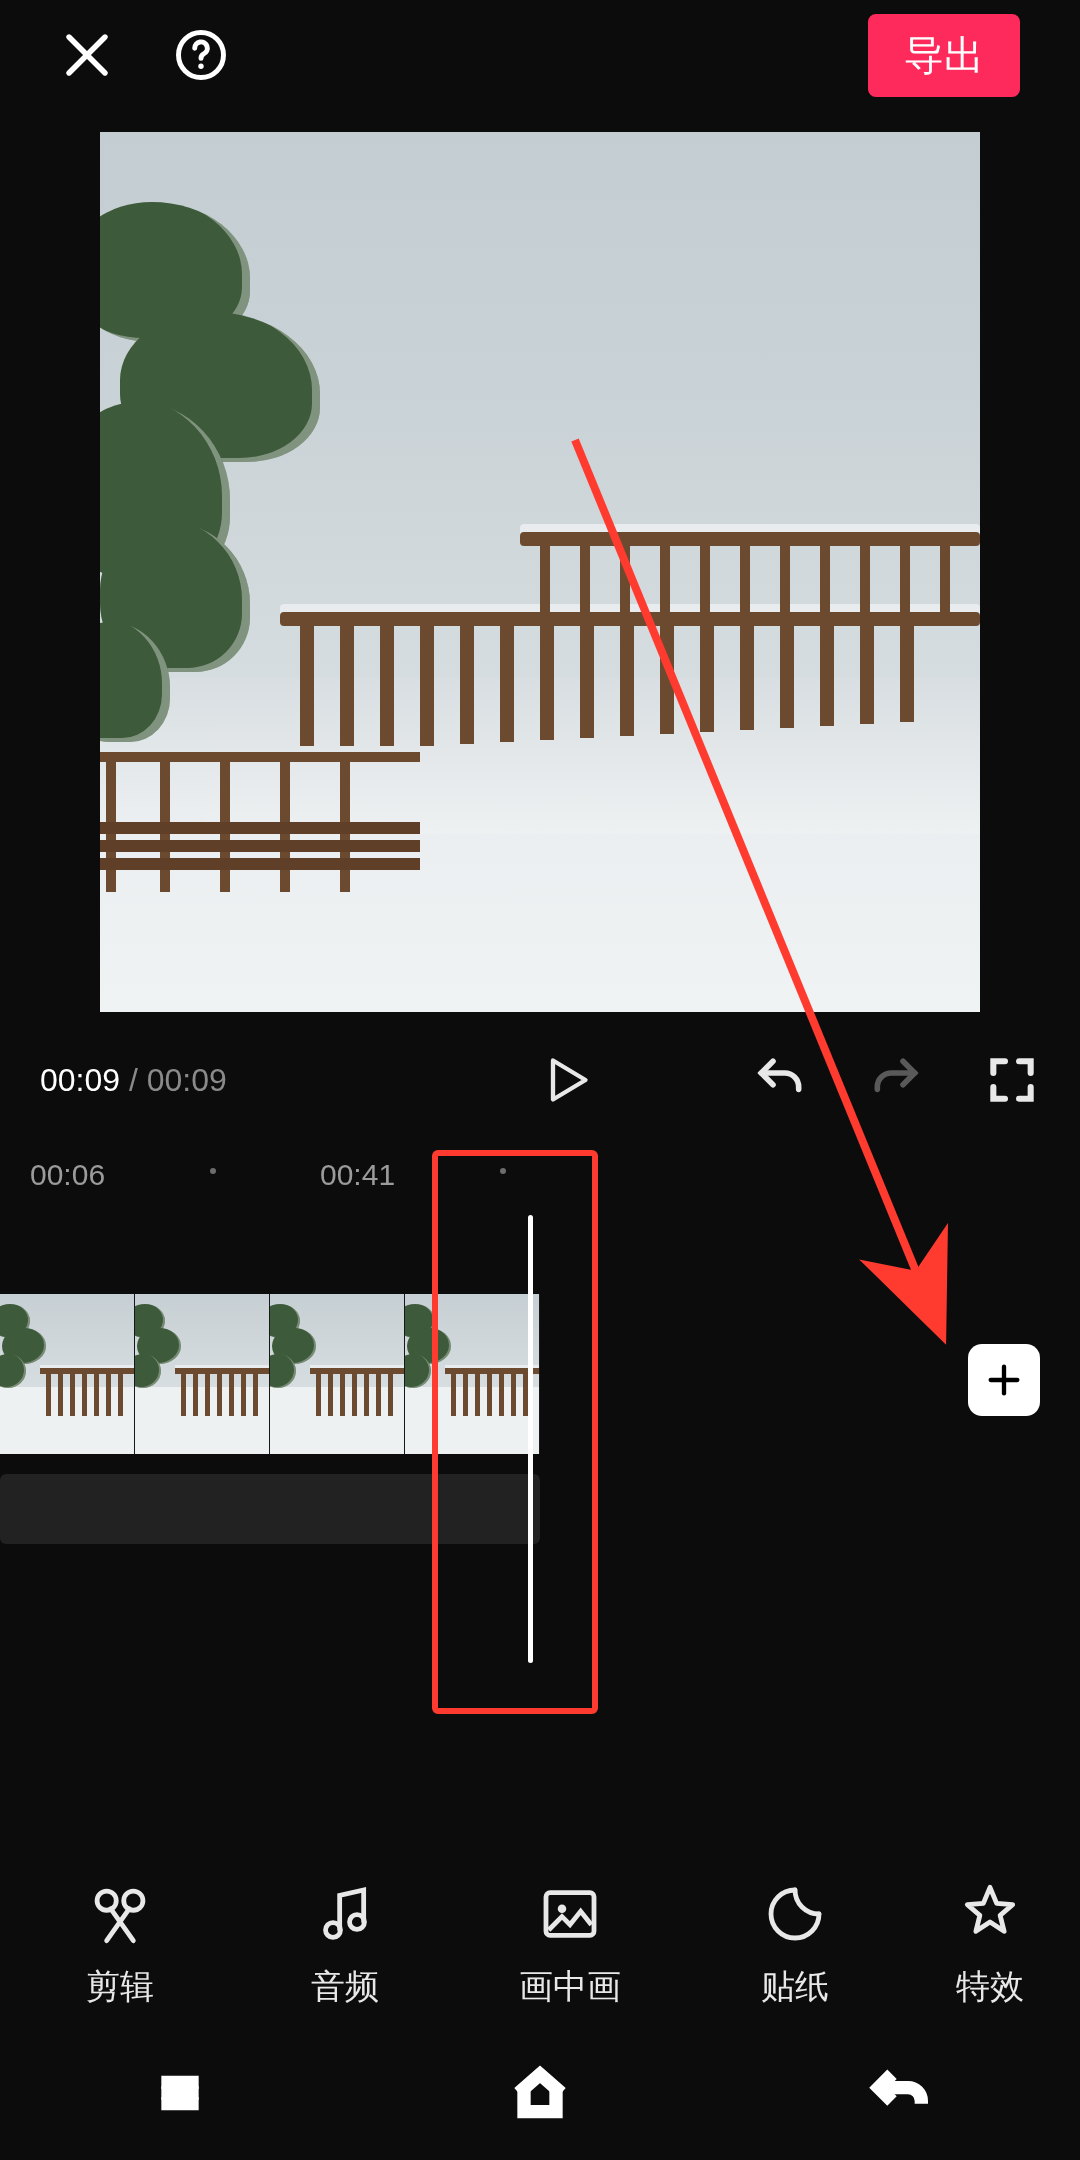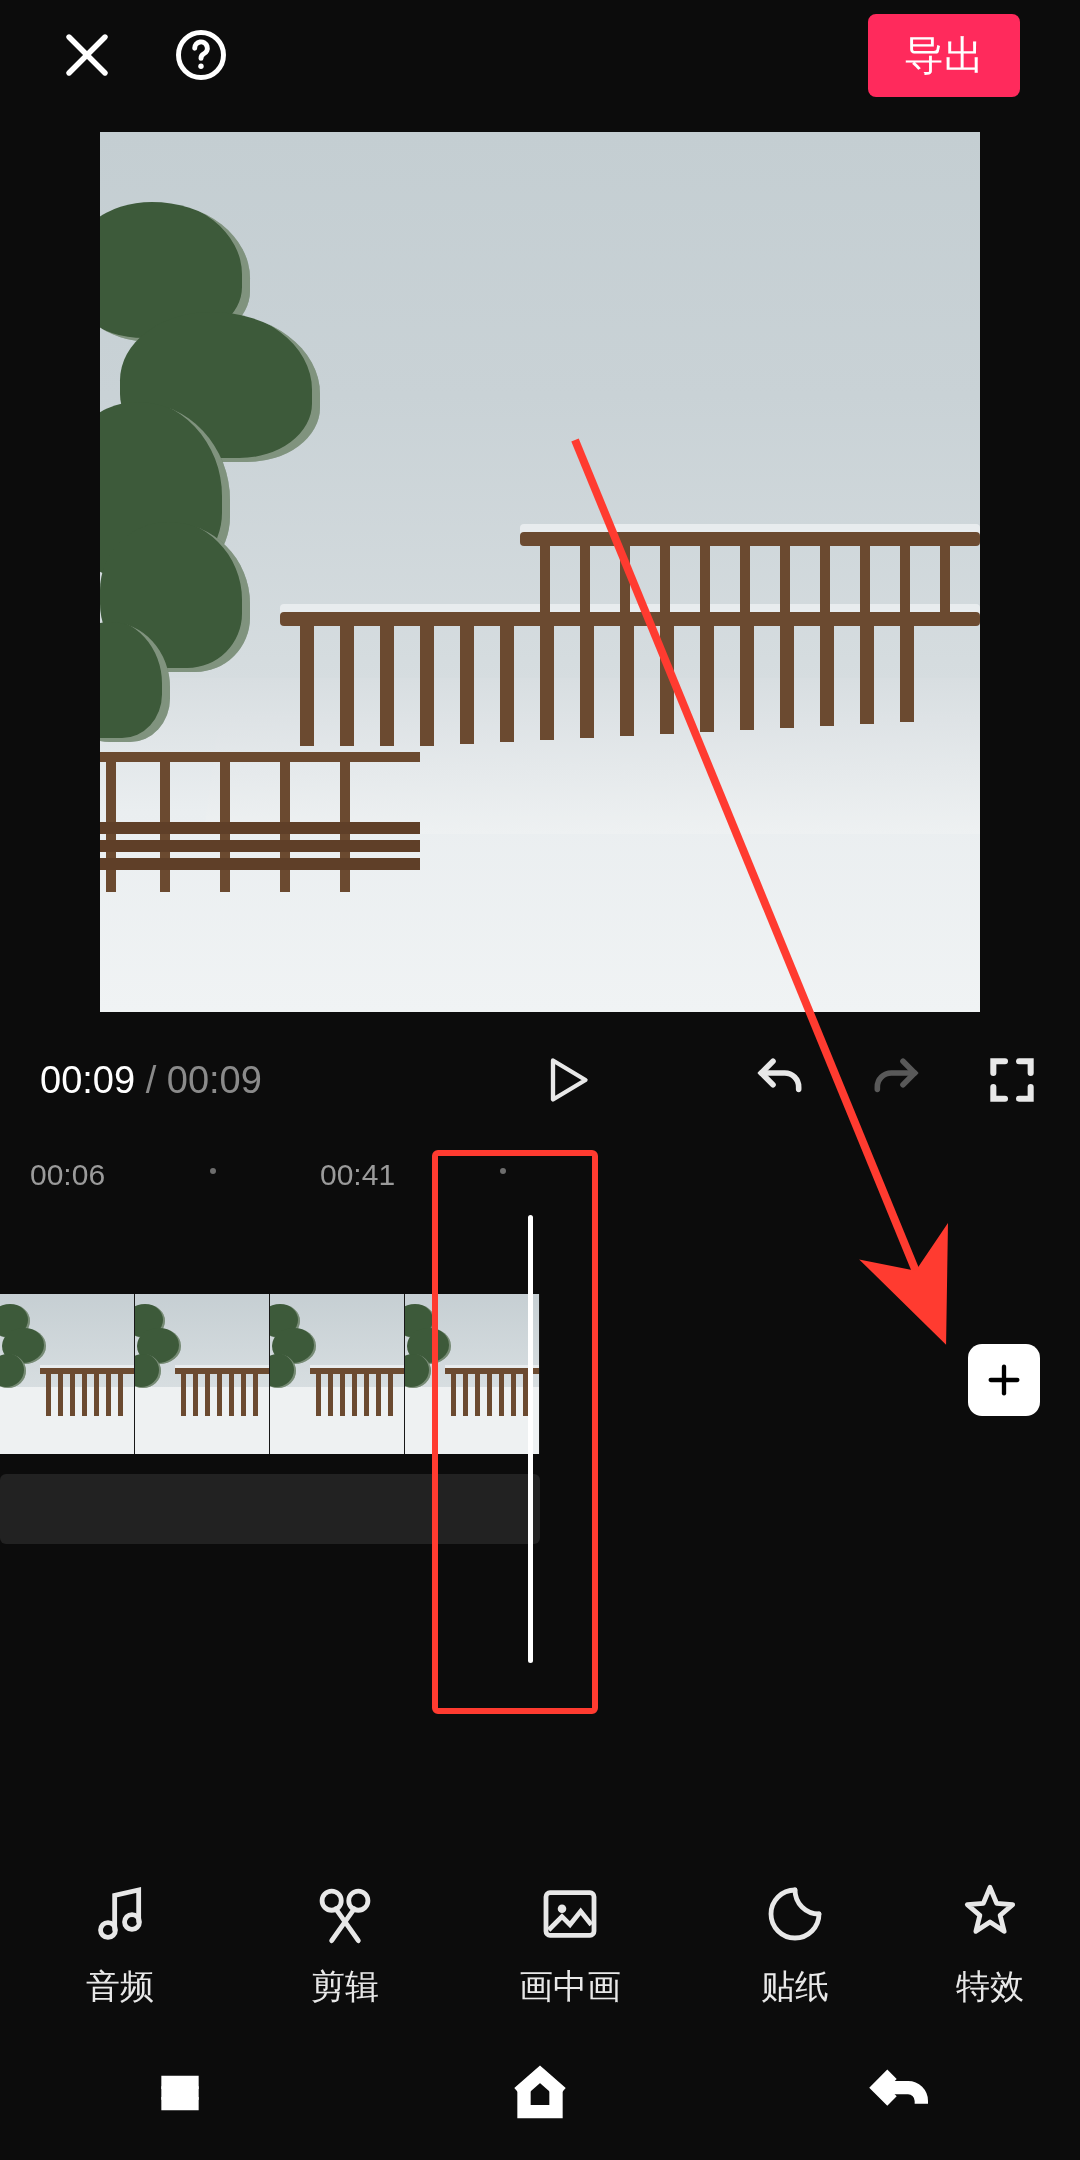--- a/index.html
+++ b/index.html
@@ -95,21 +95,21 @@
   }
   .walkway .plank { position:absolute; left:0; right:0; height:12px; background:#5f3f28; }
   .walkway .wrail { position:absolute; left:0; right:0; top:-30px; height:10px; background:#6b4a30;}
   .walkway .wpost{ position:absolute; width:10px; background:#6b4a30; top:-30px; bottom:0;}
   
   .playbar {
     display:flex; align-items:center;
     padding: 40px 40px 30px 40px;
     gap:20px;
   }
-  .time { font-size:38px; color:#ffffff; }
+  .time { font-size:32px; color:#ffffff; }
   .time .total { color:#8a8a8a; }
   .playbar .flex { flex:1; }
   .ctrl-icon svg { width:56px; height:56px; display:block; }
   .ctrl-icon.dim svg { opacity:.35; }
   .ctrl-icon.play svg{ width:52px;height:52px;}
   .ctrl-group { display:flex; align-items:center; gap:60px; }
   
   .ruler {
     height:60px; position:relative; color:#9b9b9b; font-size:30px;
     margin-top:6px;
@@ -398,35 +398,35 @@
   <defs>
     <marker id="ah" markerWidth="18" markerHeight="18" refX="12" refY="6" orient="auto">
       <path d="M0,0 L14,6 L0,12 L4,6 Z" fill="#ff3b30"></path>
     </marker>
   </defs>
   <line x1="575" y1="440" x2="940" y2="1330" stroke="#ff3b30" stroke-width="8" marker-end="url(#ah)"></line>
 </svg>
 
 <div class="toolbar">
   <div class="tool">
-    <svg viewBox="0 0 24 24" fill="none" stroke="#e8e8e8" stroke-width="1.8" stroke-linecap="round">
-      <path d="M10 18V5l9-2v12"></path>
-        <circle cx="7.5" cy="18" r="2.8"></circle>
-        <circle cx="16.5" cy="15" r="2.8"></circle>
-    </svg>
-    <span>音频</span>
-  </div>
-  <div class="tool">
     <svg viewBox="0 0 24 24" fill="none" stroke="#e8e8e8" stroke-width="1.8">
       <circle cx="7" cy="7" r="3.6"></circle>
         <circle cx="17" cy="7" r="3.6"></circle>
       <line x1="8.5" y1="10" x2="17" y2="22" stroke-linecap="round"></line>
       <line x1="15.5" y1="10" x2="7" y2="22" stroke-linecap="round"></line>
     </svg>
     <span>剪辑</span>
+  </div>
+  <div class="tool">
+    <svg viewBox="0 0 24 24" fill="none" stroke="#e8e8e8" stroke-width="1.8" stroke-linecap="round">
+      <path d="M10 18V5l9-2v12"></path>
+        <circle cx="7.5" cy="18" r="2.8"></circle>
+        <circle cx="16.5" cy="15" r="2.8"></circle>
+    </svg>
+    <span>音频</span>
   </div>
   <div class="tool">
     <svg viewBox="0 0 24 24" fill="none" stroke="#e8e8e8" stroke-width="1.8">
       <rect x="3" y="4" width="18" height="16" rx="1.5"></rect>
       <circle cx="9" cy="10" r="1.6" fill="#e8e8e8" stroke="none"></circle>
       <path d="M4 18l5-5 3 3 4-5 4 5"></path>
     </svg>
     <span>画中画</span>
   </div>
   <div class="tool">

